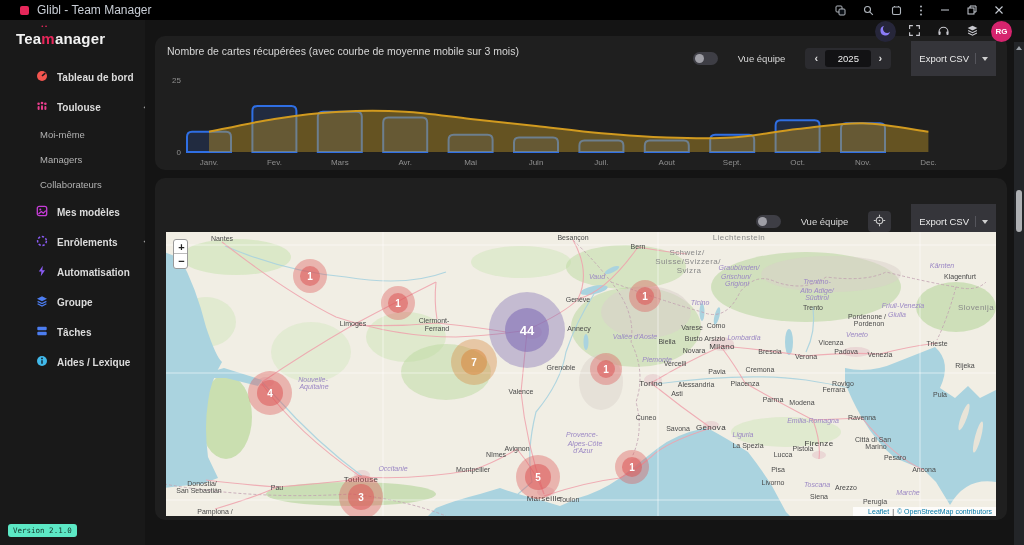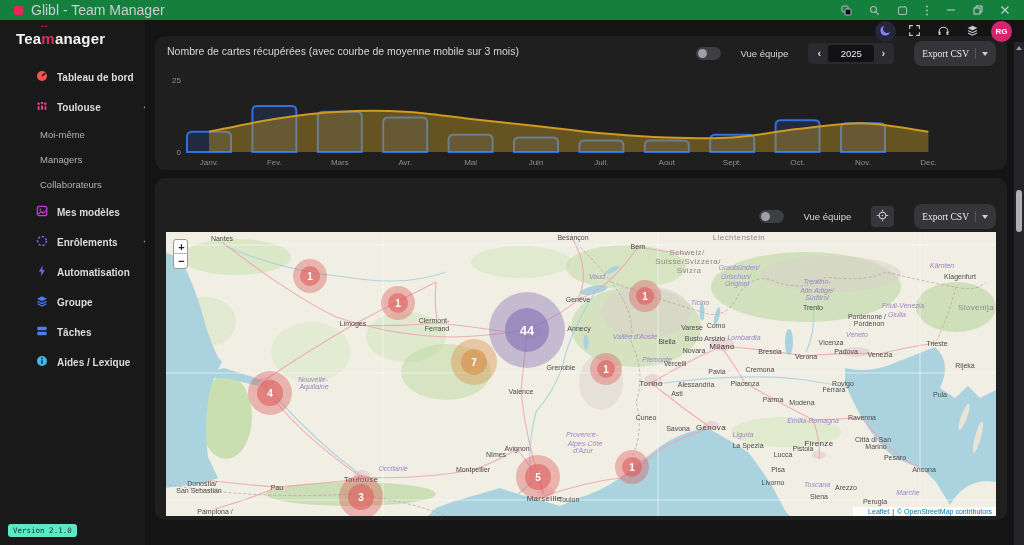--- a/index.html
+++ b/index.html
@@ -1,22 +1,22 @@
 <!DOCTYPE html>
 <html><head>
 <meta charset="utf-8">
 <style>
   * { margin:0; padding:0; box-sizing:border-box; }
   html,body { width:1024px; height:545px; overflow:hidden; background:#000;
     font-family:"Liberation Sans", sans-serif; }
   .window { position:absolute; inset:0; width:1024px; height:545px; background:#141414; }
 
   
-  .titlebar { position:absolute; top:0; left:0; width:1024px; height:20px; background:#15803d;
-    display:flex; align-items:center; padding:0 14px; color:#c9ced6; font-size:14px; }
+  .titlebar { position:absolute; top:0; left:0; width:1024px; height:20px; background:#000000;
+    display:flex; align-items:center; padding:0 20px; color:#c9ced6; font-size:12px; }
   .favicon { width:9px; height:9px; border-radius:2px; background:#e6275a; margin-right:8px; flex:0 0 auto; }
   .tb-icons { margin-left:auto; display:flex; align-items:center; gap:17px; }
   .tb-icons svg { display:block; }
 
   
   .app { position:absolute; top:20px; left:0; width:1024px; height:525px; }
   .sidebar { position:absolute; left:0; top:0; width:145px; height:525px; background:#191919; }
   .main { position:absolute; left:145px; top:0; width:879px; height:525px; background:#141414; }
 
   
@@ -51,22 +51,22 @@
   .controls { position:absolute; display:flex; align-items:center; gap:20px; }
   .chart-controls { right:11px; top:5px; }
   .map-controls { right:11px; top:26px; }
   .toggle { width:25px; height:13px; border-radius:7px; background:#3e3e45; position:relative; cursor:pointer; }
   .toggle-knob { position:absolute; left:2px; top:2px; width:9px; height:9px; border-radius:50%; background:#9f9fa6; }
   .toggle-label { font-size:9.5px; color:#d8d8d8; }
   .yearnav { display:flex; align-items:center; background:#2b2b2f; border-radius:4px; height:21px; padding:0 2px; }
   .yr-btn { width:18px; text-align:center; color:#ddd; font-size:11px; font-weight:bold; cursor:pointer; line-height:21px;}
   .yr-val { background:#121214; border-radius:3px; width:46px; height:17px; line-height:17px; text-align:center;
     color:#ececec; font-size:9.5px; }
-  .btn { display:flex; align-items:center; gap:6px; background:#35353a; border-radius:8px; height:25px;
-    padding:0 8px; color:#ececec; font-size:9.5px; cursor:pointer;font-family:Liberation Serif, serif; }
+  .btn { display:flex; align-items:center; gap:6px; background:#35353a; border-radius:0; height:35px;
+    padding:0 8px; color:#ececec; font-size:9.5px; cursor:pointer; }
   .btn .sep { width:1px; height:11px; background:#55555c; }
   .caret { width:0; height:0; border-left:3.5px solid transparent; border-right:3.5px solid transparent;
     border-top:4px solid #cfcfcf; }
   .sq-btn { width:23px; height:21px; background:#35353a; border-radius:4px; display:flex; align-items:center;
     justify-content:center; cursor:pointer; }
 
   
   #chart-svg { position:absolute; left:8px; top:20px; }
   .ct { fill:#8f8f8f; font-size:8px; font-family:"Liberation Sans", sans-serif; }
   .axis { text-anchor:end; }

